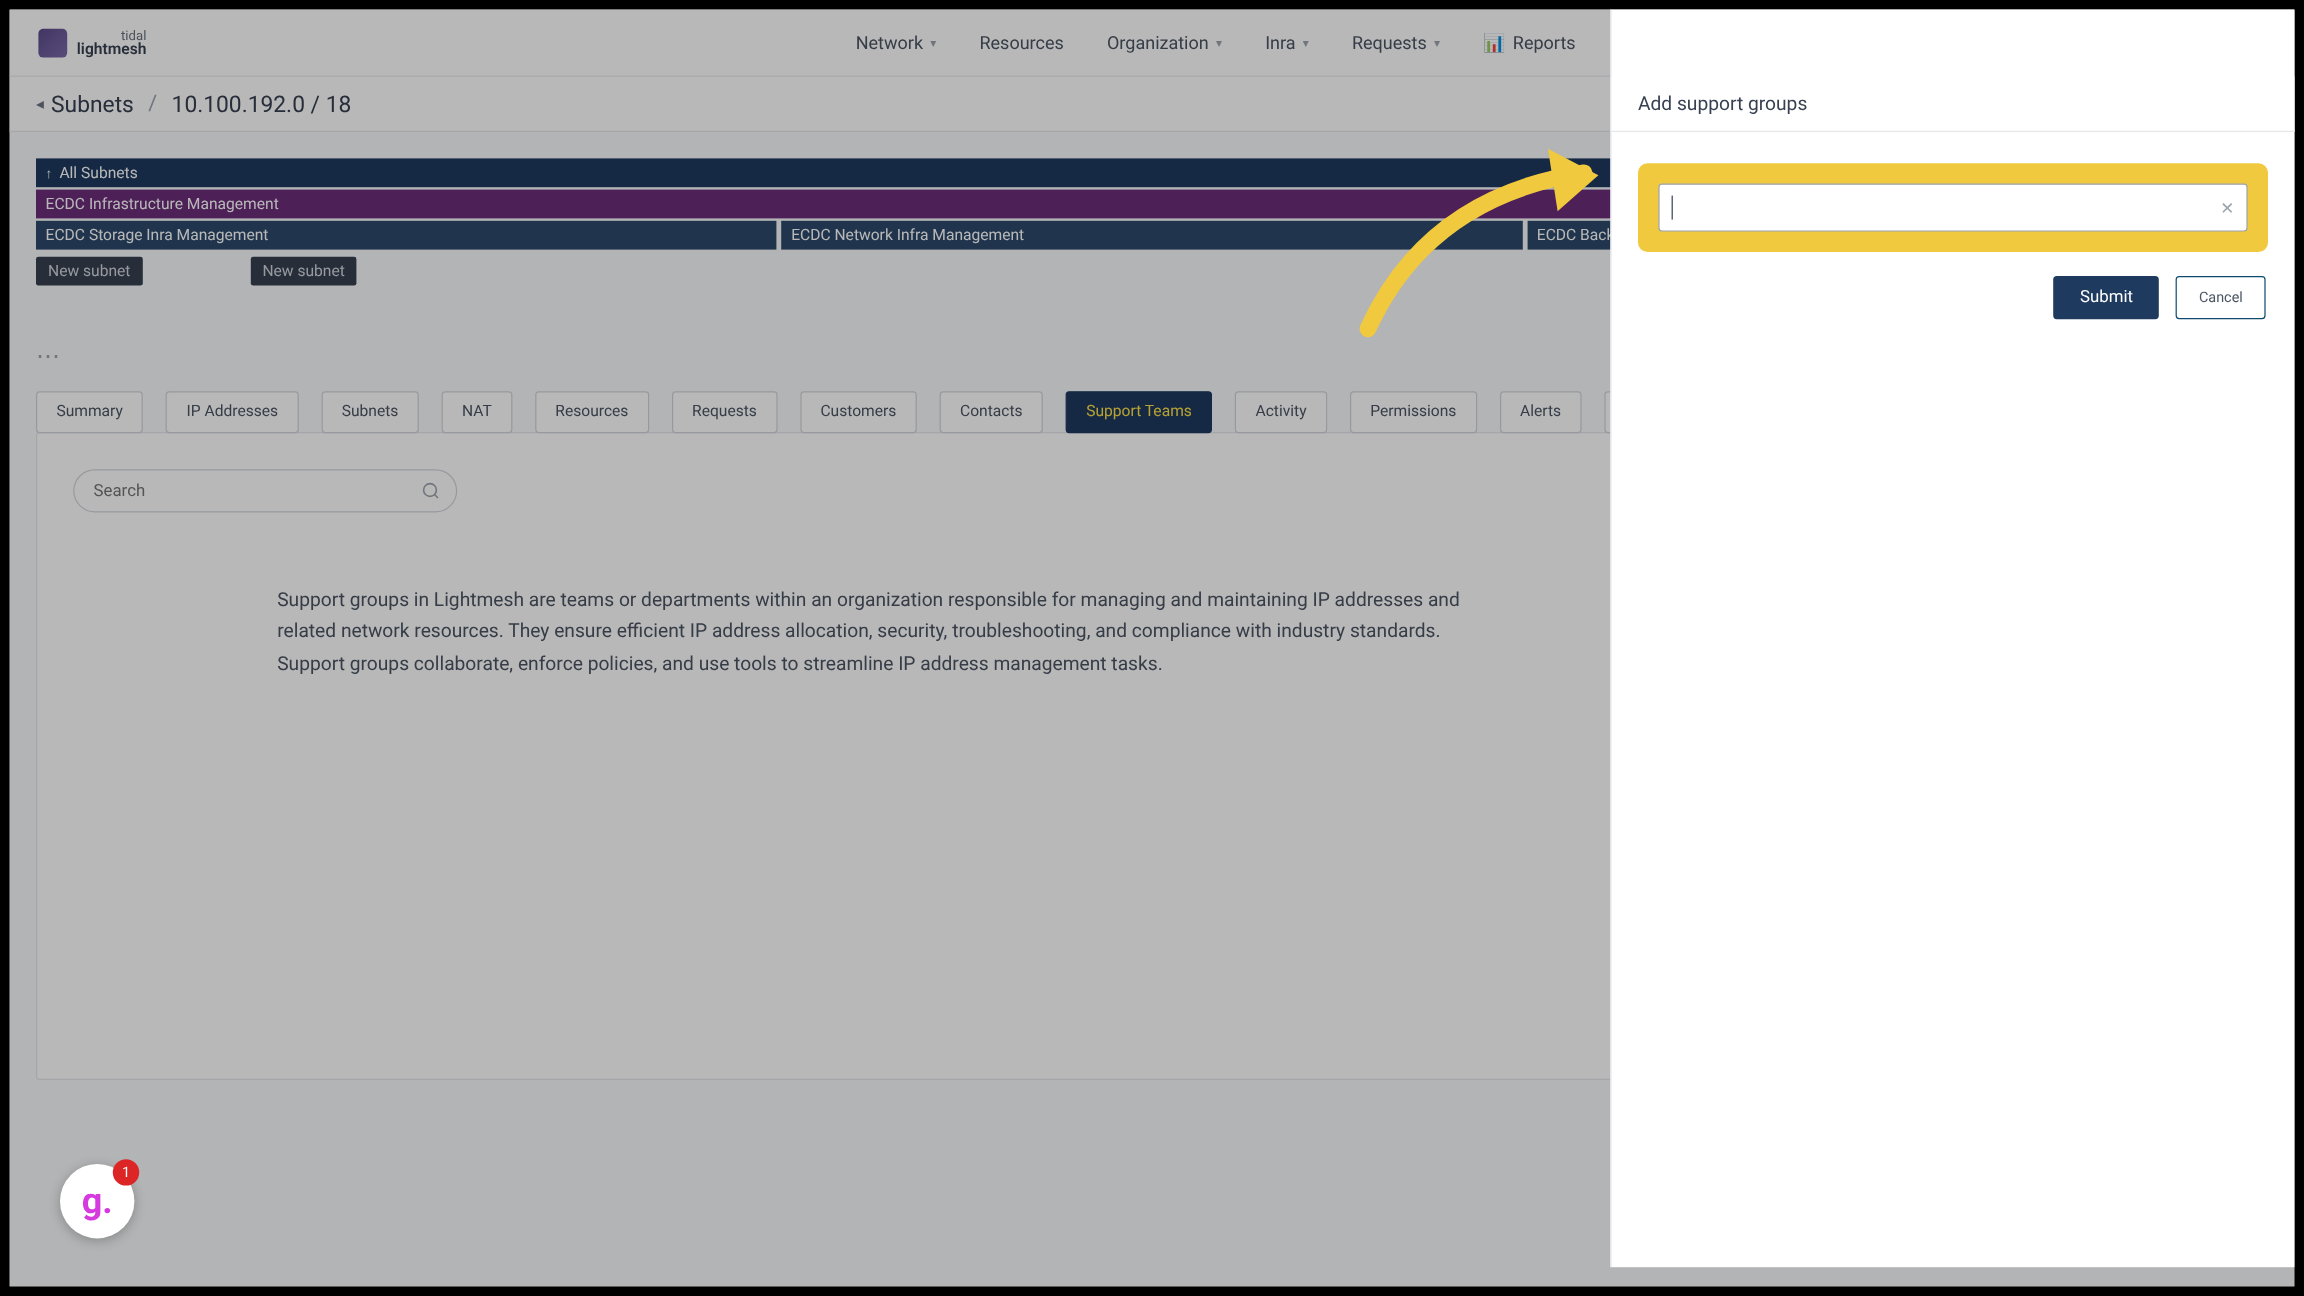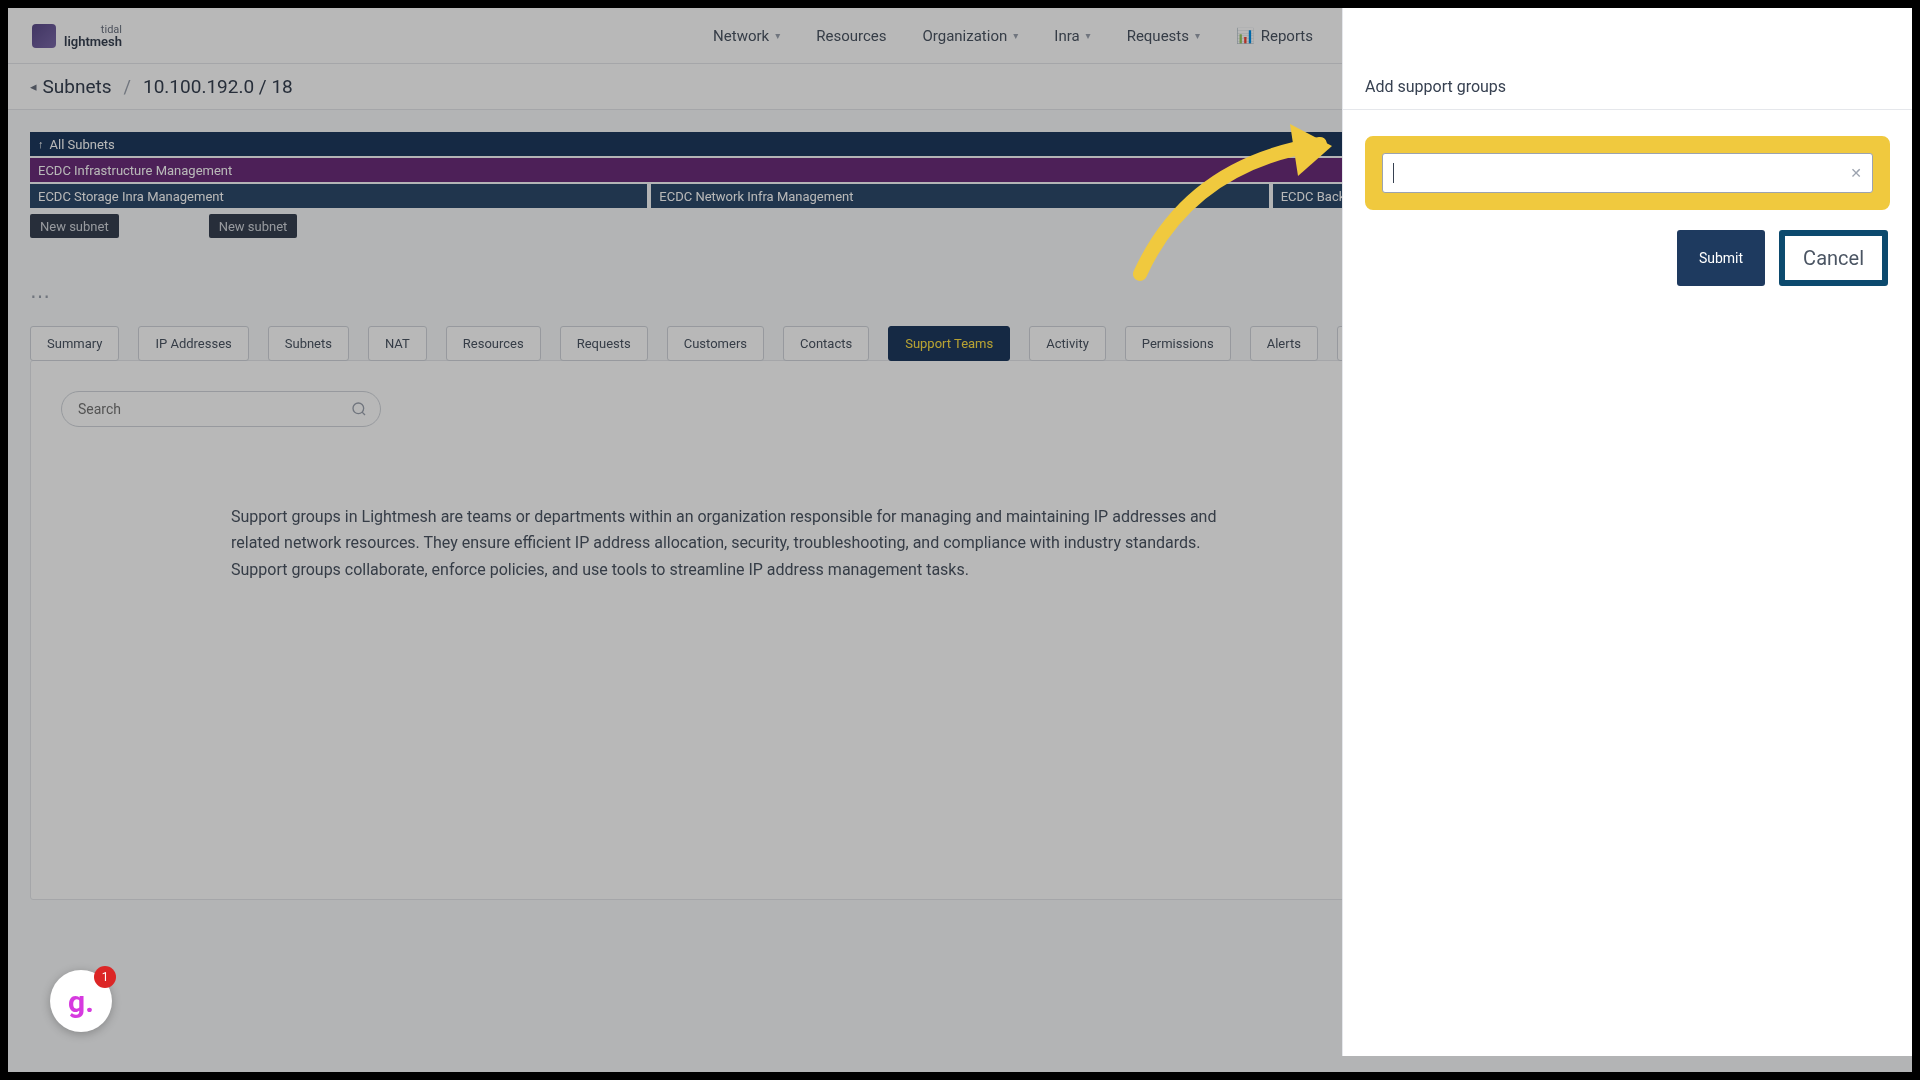--- a/index.html
+++ b/index.html
@@ -39,41 +39,41 @@
 .ptitle h1 { font-size: 32px; font-weight: 600; color: #1e3a5f; }
 .ptitle .dots { color: #9ca3af; font-size: 20px; cursor: pointer; }
 
 
 .tabbar { display: flex; gap: 19px; margin-bottom: 0; }
 .tab { padding: 9px 16px; border: 1px solid #d1d5db; background: #fff; font-size: 13px; color: #4b5563; border-radius: 3px; cursor: pointer; }
 .tab.active { background: #1e3a5f; color: #fde047; border-color: #1e3a5f; }
 
 
 .panel { background: #fff; border: 1px solid #e5e7eb; border-radius: 3px; margin-top: -1px; padding: 30px; min-height: 540px; }
-.searchwrap { position: relative; width: 320px; margin-bottom: 77px; }
+.searchwrap { position: relative; width: 320px; margin-bottom: 60px; }
 .searchwrap input { width: 100%; height: 36px; border: 1px solid #d1d5db; border-radius: 18px; padding: 0 40px 0 16px; font-size: 14px; color: #6b7280; }
 .searchwrap .sicon { position: absolute; right: 14px; top: 10px; color: #9ca3af; }
 .sg-title { font-size: 24px; color: #374151; margin-bottom: 28px; margin-left: 170px; }
 .sg-desc { font-size: 16px; color: #4b5563; line-height: 1.65; max-width: 1000px; margin-left: 170px; }
 
 
 .dim { position: absolute; inset: 0; background: rgba(0,0,0,0.28); pointer-events: none; }
 
 
 .sidepanel { position: absolute; top: 8px; right: 8px; bottom: 24px; width: 570px; background: #fff; border-left: 1px solid #e5e7eb; z-index: 20; }
 .sp-head { height: 46px; border-bottom: 1px solid #e5e7eb; display: flex; align-items: center; padding: 0 22px; font-size: 16px; color: #374151; background: #fff; margin-top: 56px; }
 .sp-body { padding: 26px 22px; position: relative; }
 .hl-box { border: 7px solid #f0c93e; border-radius: 8px; padding: 10px; background: #f0c93e; }
 .sel-input { width: 100%; height: 40px; border: 1px solid #9ca3af; border-radius: 3px; background: #fff; padding: 0 10px; display: flex; align-items: center; justify-content: space-between; }
 .sel-cursor { width: 1px; height: 20px; background: #374151; animation: blink 1s infinite; }
 .sel-x { color: #9ca3af; font-size: 14px; cursor: pointer; }
 @keyframes blink { 50% { opacity: 0; } }
 .sp-btns { display: flex; justify-content: flex-end; gap: 14px; margin-top: 20px; padding-right: 2px; }
 .btn-submit { background: #1e3a5f; color: #fff; border: none; padding: 10px 22px; font-size: 14px; border-radius: 3px; cursor: pointer; }
-.btn-cancel { background: #fff; color: #4b5563; border: 6px solid #0c4a6e; padding: 10px 18px; font-size: 20px; border-radius: 3px; cursor: pointer; }
+.btn-cancel { background: #fff; color: #4b5563; border: 1px solid #0c4a6e; padding: 10px 18px; font-size: 12px; border-radius: 3px; cursor: pointer; }
 
 
 .arrow-anno { position: absolute; top: 104px; left: 1120px; width: 220px; height: 180px; z-index: 25; pointer-events: none; }
 
 
 .fab { position: absolute; left: 42px; bottom: 40px; width: 62px; height: 62px; background: #fff; border-radius: 50%; box-shadow: 0 2px 10px rgba(0,0,0,0.25); display: flex; align-items: center; justify-content: center; z-index: 15; }
 .fab-g { color: #d63adf; font-size: 30px; font-weight: 700; }
 .fab-badge { position: absolute; top: -4px; right: -4px; background: #dc2626; color: #fff; width: 22px; height: 22px; border-radius: 50%; font-size: 12px; display: flex; align-items: center; justify-content: center; }
 </style>
 </head>

